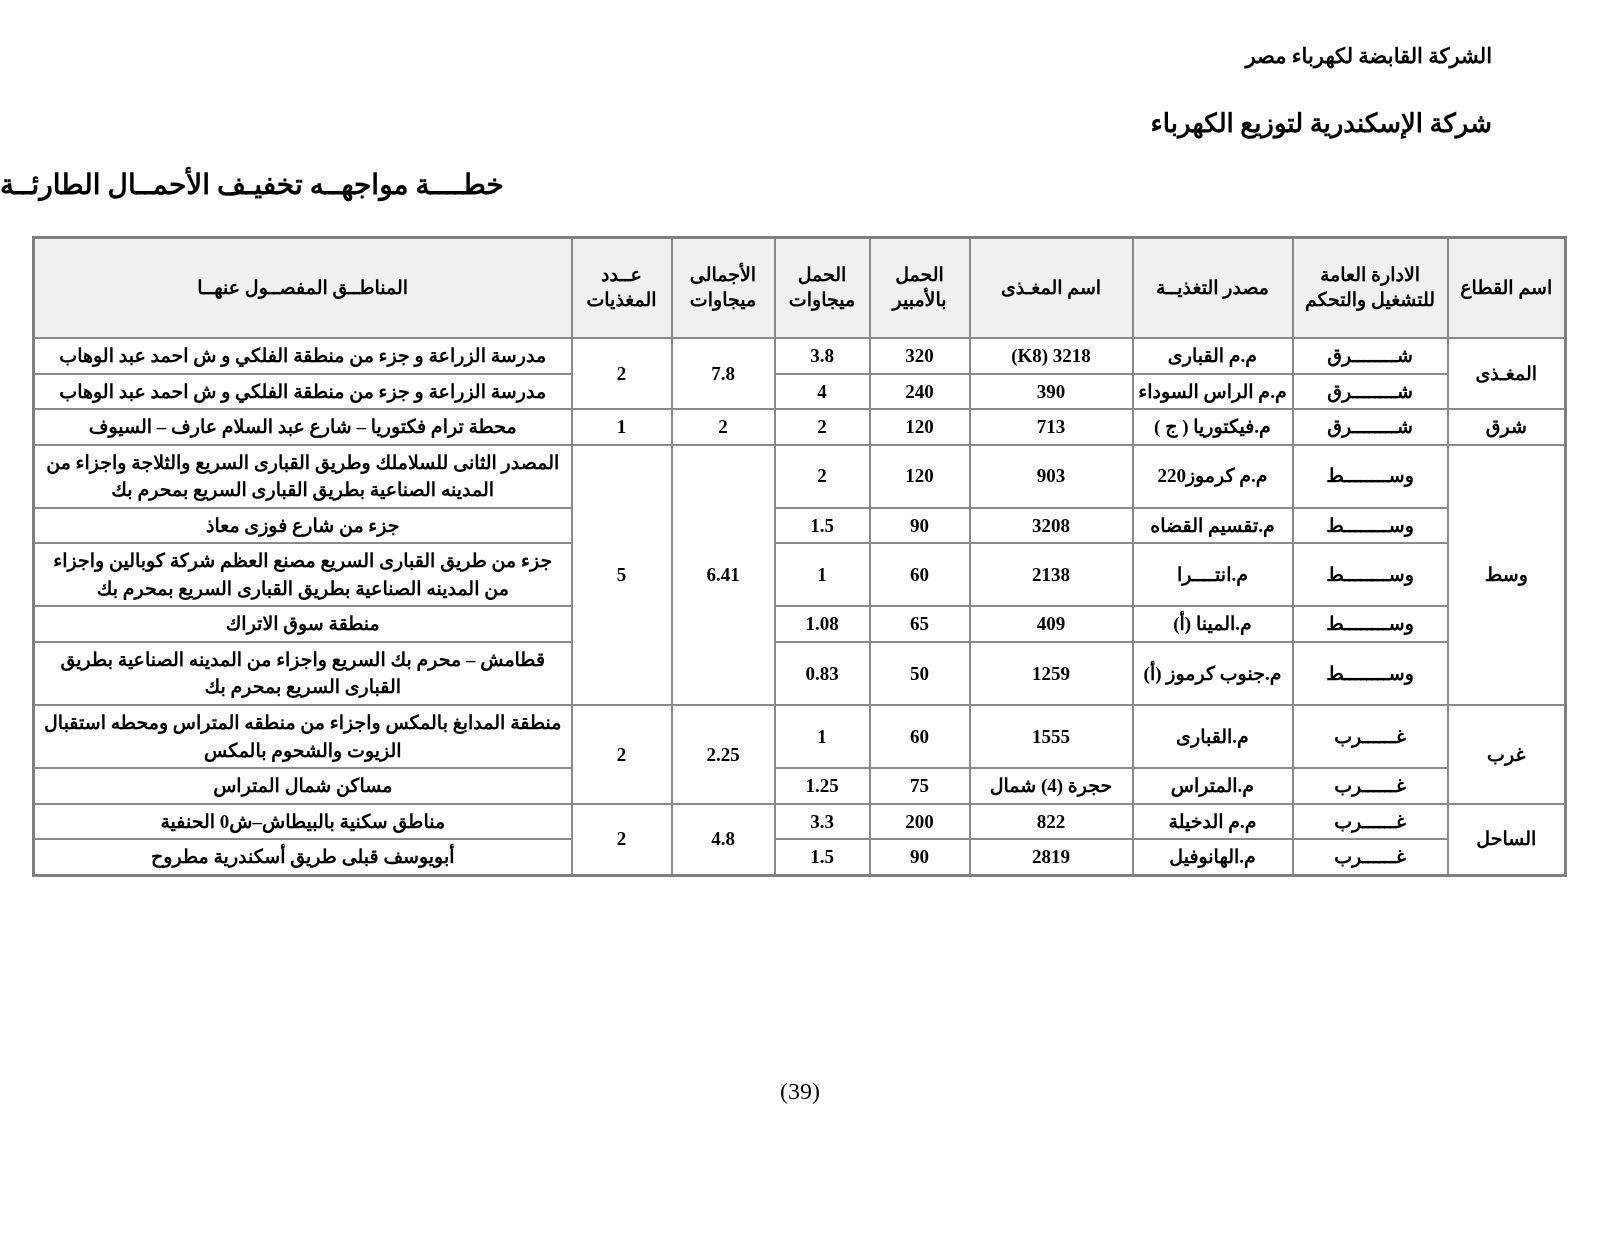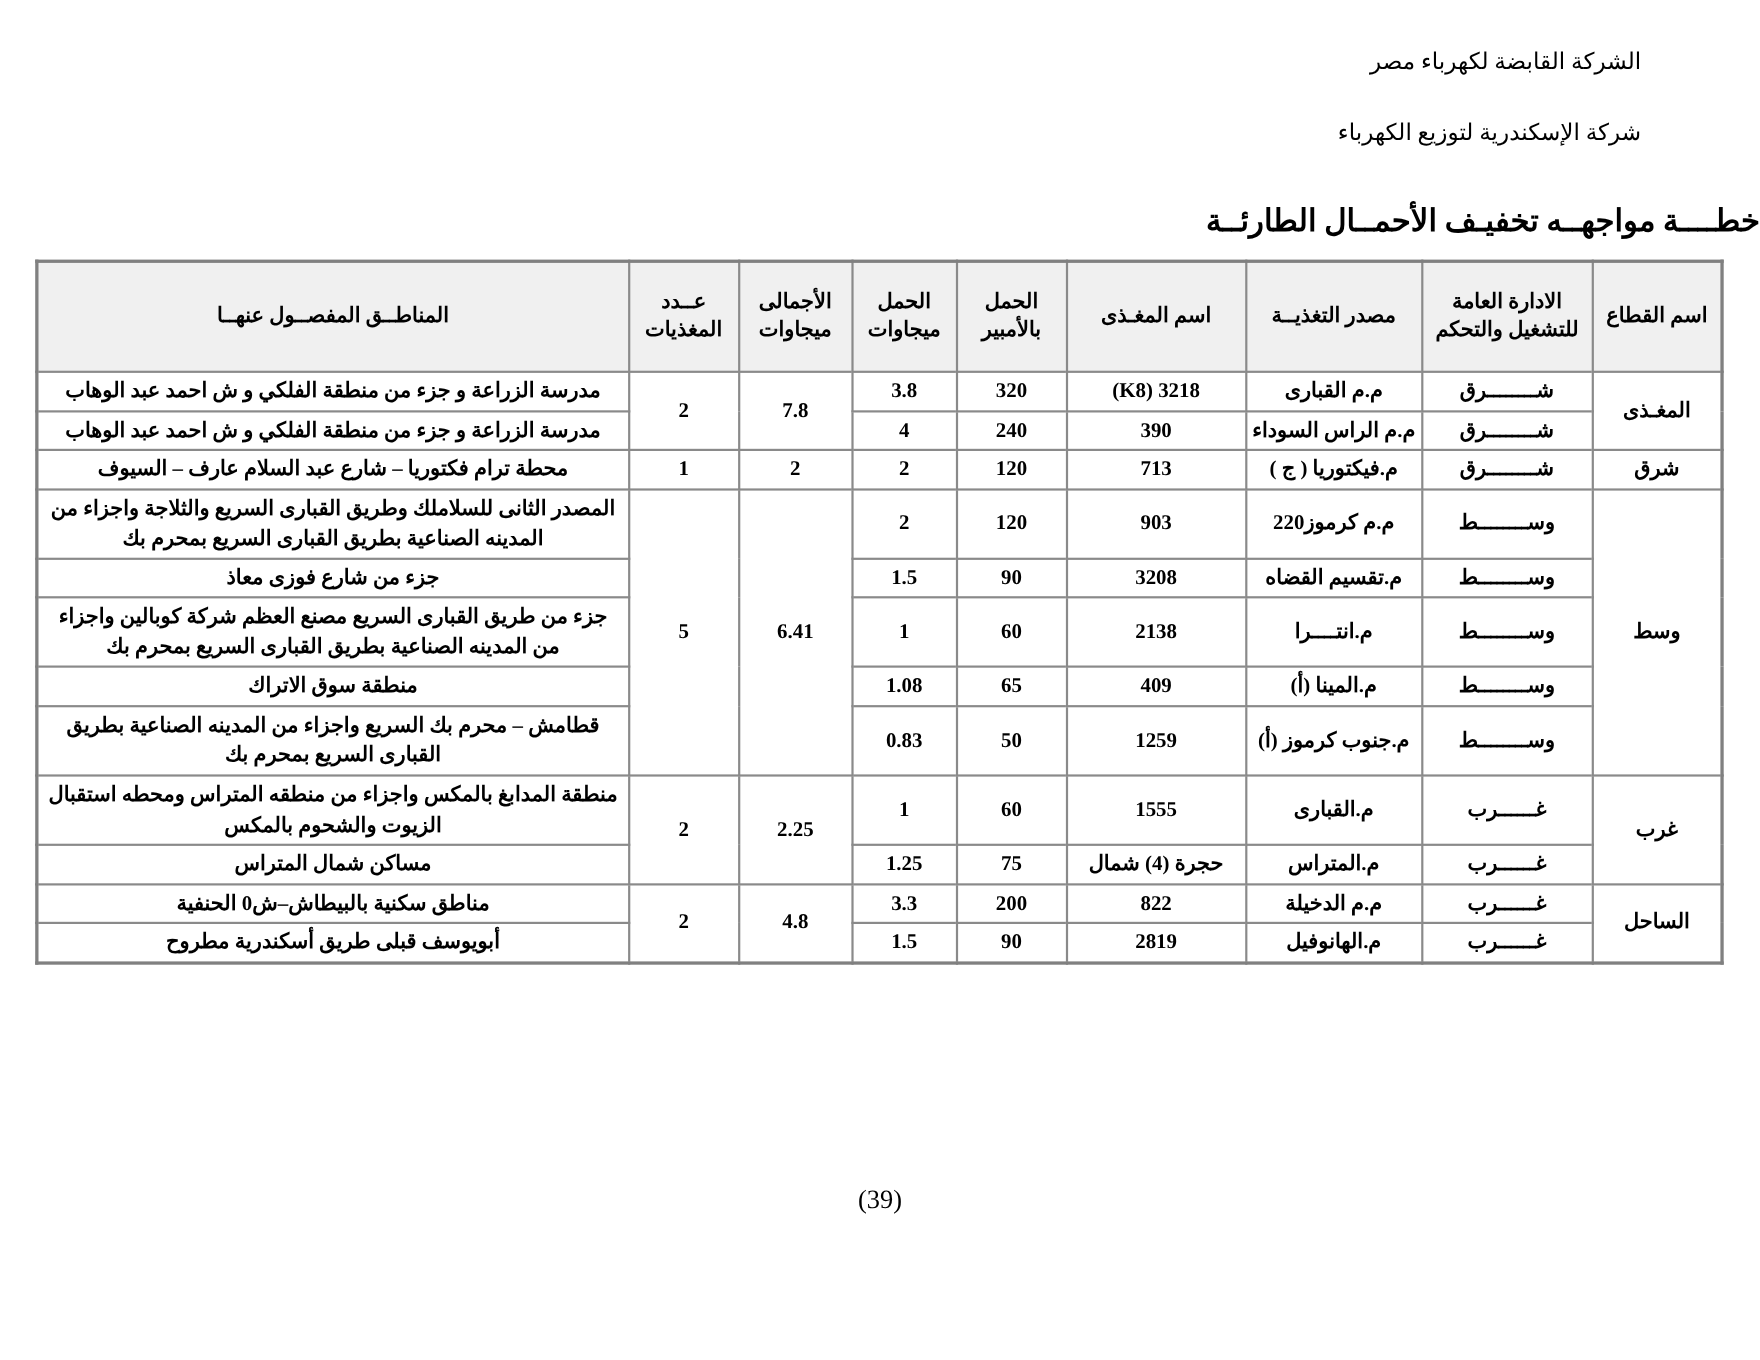--- a/index.html
+++ b/index.html
@@ -18,46 +18,46 @@
   .page {
     width: 1600px;
     height: 1236px;
     position: relative;
     box-sizing: border-box;
   }
 
   
   .hdr-line {
     position: absolute;
-    font-weight: normal;
+    font-weight: bold;
     white-space: nowrap;
     direction: rtl;
   }
   .hdr-company {
     top: 44px;
     right: 108px;
     font-size: 21px;
   }
   .hdr-subcompany {
     top: 108px;
     right: 108px;
-    font-size: 21px;
+    font-size: 26px;
   }
   .hdr-group {
     top: 108px;
     right: 760px;
     font-size: 21px;
     letter-spacing: 0px;
   }
   .doc-title {
     position: absolute;
-    top: 184px;
+    top: 168px;
     left: 0;
     width: 1600px;
-    text-align: right;
+    text-align: left;
     font-size: 28px;
     font-weight: bold;
     direction: rtl;
   }
 
   
   .tbl-wrap {
     position: absolute;
     top: 236px;
     right: 33px;

